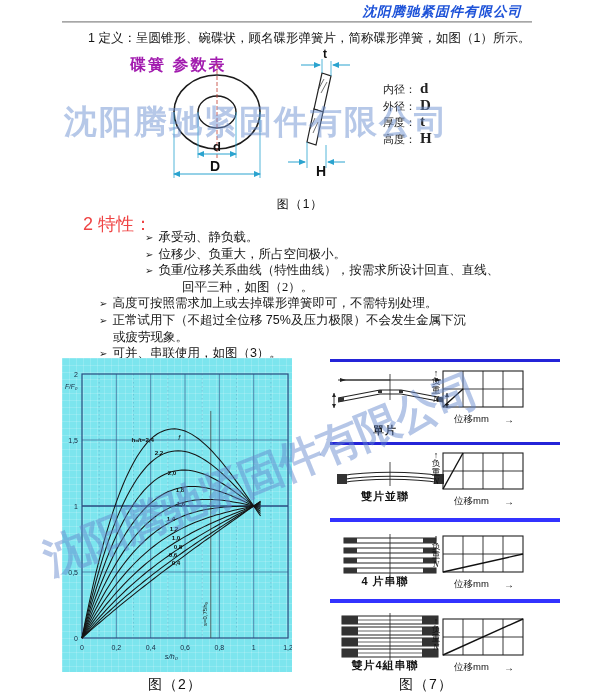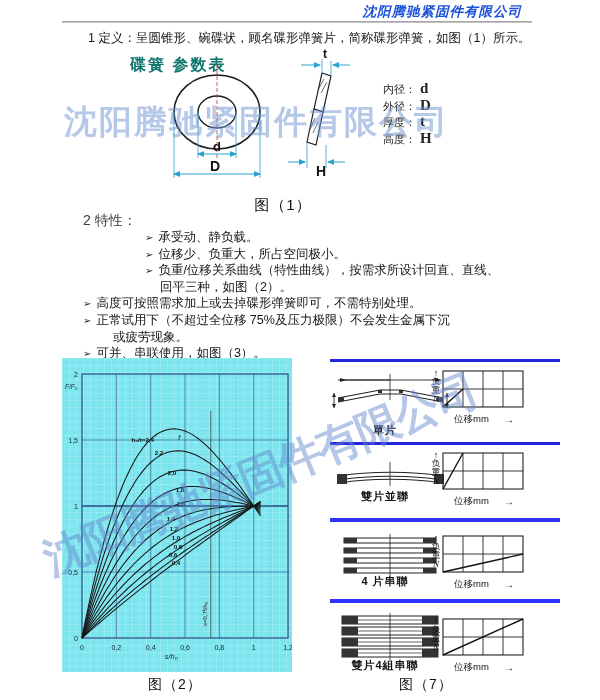--- a/index.html
+++ b/index.html
@@ -5,30 +5,30 @@
   html,body{margin:0;padding:0;background:#ffffff;}
   body{font-family:"Liberation Sans","DejaVu Sans",sans-serif;color:#1b1b1b;}
   #page{position:relative;width:600px;height:700px;background:#fff;overflow:hidden;border-radius:22px;}
   .abs{position:absolute;}
   .nowrap{white-space:nowrap;}
   
   .company{font-size:13.5px;font-weight:bold;font-style:italic;color:#1d52d8;letter-spacing:1px;text-align:right;}
   .hrule{height:2px;background:linear-gradient(#9a9a9a,#cfcfcf);}
   
   .para{font-size:12.5px;color:#151515;}
-  .sect{font-size:14px;color:#404040;}
+  .sect{font-size:18px;color:#ef4444;}
   .flist{width:480px;}
   .fline{height:16.6px;font-size:12.5px;color:#151515;white-space:nowrap;}
   .fline .bul{margin-right:5px;font-size:10px;color:#222;}
   .fline.in{margin-left:62px;}
-  .fline.in-cont{margin-left:77px;}
-  .fline.out{margin-left:0px;}
+  .fline.in-cont{margin-left:99px;font-family:Liberation Serif, serif;}
+  .fline.out{margin-left:16px;}
   .fline.out-cont{margin-left:30px;}
   
-  .f1title{font-size:16px;font-weight:bold;letter-spacing:2px;color:#0f766e;}
+  .f1title{font-size:16px;font-weight:bold;letter-spacing:2px;color:#a21caf;}
   .legendrow{height:16.5px;font-size:11px;color:#222;white-space:nowrap;}
   .legendrow b{font-size:15px;font-family:"Liberation Serif","DejaVu Serif",serif;margin-left:4px;}
   .caption{font-size:13px;color:#111;text-align:center;letter-spacing:1px;}
   
   .chartbg{background:#7ce5ee;background-image:linear-gradient(rgba(255,255,255,.16) 1px,transparent 1px),linear-gradient(90deg,rgba(255,255,255,.16) 1px,transparent 1px);background-size:7px 7px;}
   
   .sep{background:#2424d8;}
   .sep.bright{background:#3232ff;}
   .mini{display:flex;align-items:flex-start;}
   .mini-y{display:flex;flex-direction:column;align-items:center;width:12px;font-size:8.5px;line-height:9px;color:#111;}
@@ -96,21 +96,21 @@
     <text x="256" y="128" font-size="14" font-weight="bold" fill="#111">H</text>
   </svg>
 
   <div class="abs" style="left:383px;top:80px;">
     <div class="legendrow"><span>内径：</span><b>d</b></div>
     <div class="legendrow"><span>外径：</span><b>D</b></div>
     <div class="legendrow"><span>厚度：</span><b>t</b></div>
     <div class="legendrow"><span>高度：</span><b>H</b></div>
   </div>
 
-  <div class="abs caption" style="left:223px;top:196px;width:120px;font-size:15px;">图（1）</div>
+  <div class="abs caption" style="left:240px;top:196px;width:120px;font-size:12px;">图（1）</div>
 
   <div class="abs sect nowrap" style="left:83px;top:212px;">2 特性：</div>
   <div class="abs flist" style="left:83px;top:229px;">
       <div class="fline in"><span class="bul">➢</span><span>承受动、静负载。</span></div>
       <div class="fline in"><span class="bul">➢</span><span>位移少、负重大，所占空间极小。</span></div>
       <div class="fline in"><span class="bul">➢</span><span>负重/位移关系曲线（特性曲线），按需求所设计回直、直线、</span></div>
       <div class="fline in-cont"><span>回平三种，如图（2）。</span></div>
       <div class="fline out"><span class="bul">➢</span><span>高度可按照需求加上或去掉碟形弹簧即可，不需特别处理。</span></div>
       <div class="fline out"><span class="bul">➢</span><span>正常试用下（不超过全位移 75%及压力极限）不会发生金属下沉</span></div>
       <div class="fline out-cont"><span>或疲劳现象。</span></div>

